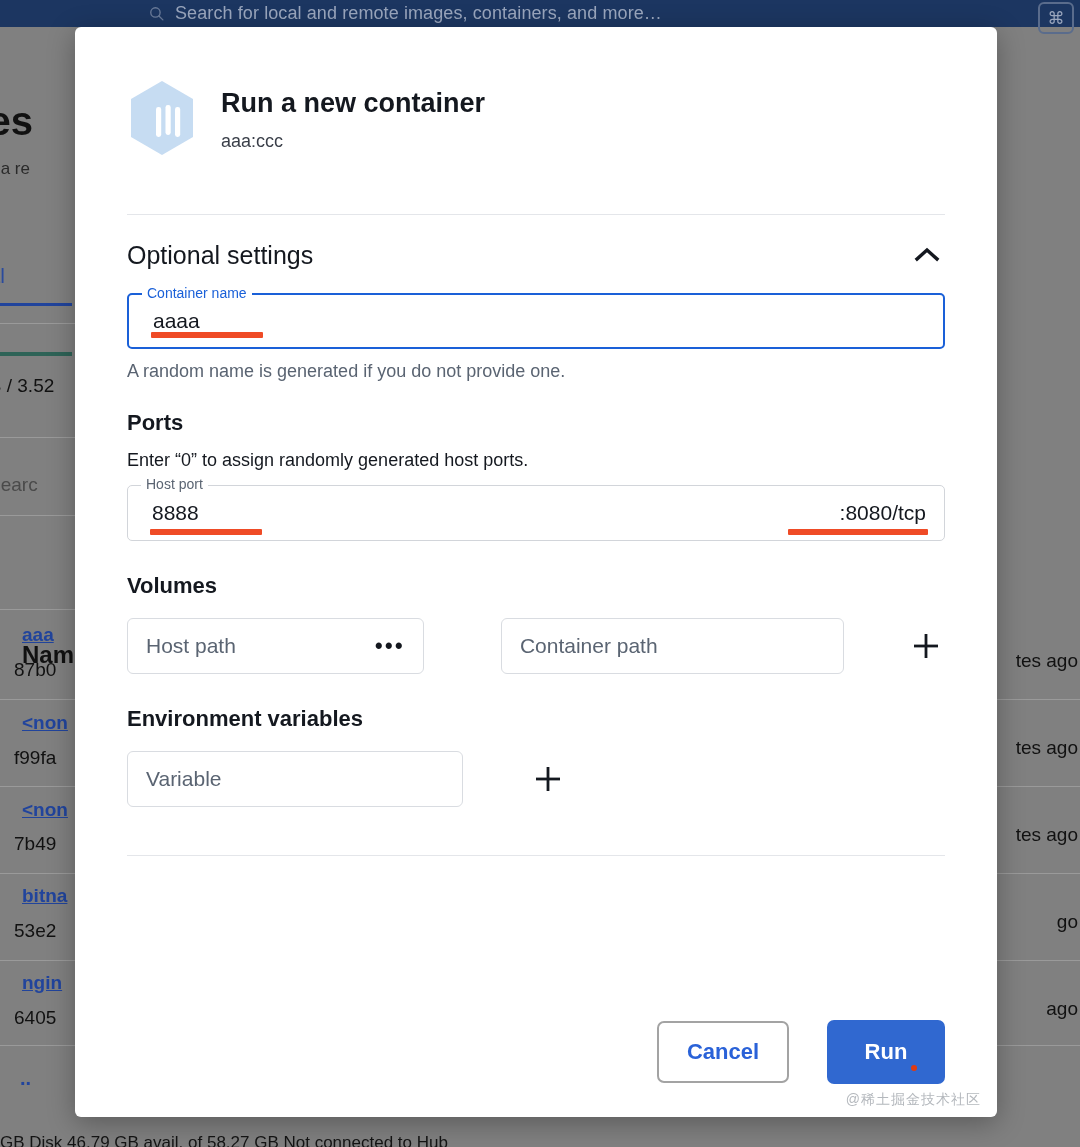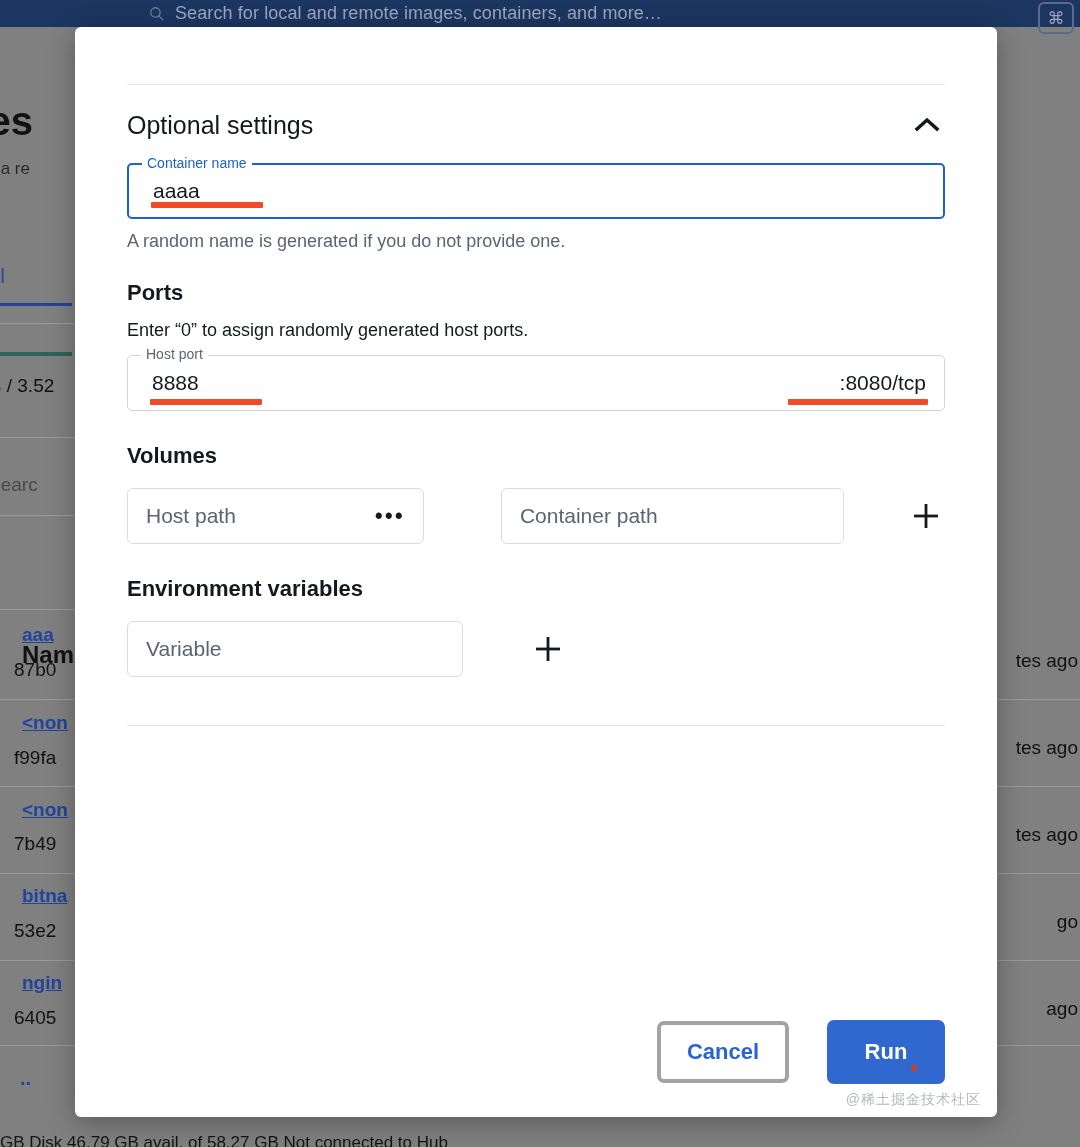--- a/index.html
+++ b/index.html
@@ -150,21 +150,21 @@
     display: flex; justify-content: flex-end; align-items: center; gap: 38px;
     padding: 0 52px; height: 130px;
   }
   .btn {
     border-radius: 7px; font-size: 22px; font-weight: 700;
     display: flex; align-items: center; justify-content: center;
     cursor: pointer; position: relative;
   }
   #cancel-btn {
     width: 132px; height: 62px; color: #2a62d8;
-    background: #fff; border: 4px solid #a3a3a3;
+    background: #fff; border: 2px solid #a3a3a3;
   }
   #run-btn {
     width: 118px; height: 64px; color: #fff;
     background: #3068d0; border: none;
   }
   #run-dot {
     position: absolute; right: 28px; bottom: 13px;
     width: 6px; height: 6px; border-radius: 50%; background: #e03a10;
   }
 
@@ -232,20 +232,32 @@
       </svg>
       <div id="search-placeholder">Search for local and remote images, containers, and more…</div>
     </div>
     <div id="cmd-badge">⌘</div>
   </div>
 </div>
 
 <div id="modal">
   <div id="modal-inner">
 
+    <div id="modal-head">
+      <svg id="image-icon" viewBox="0 0 70 78">
+        <path d="M35 2 L66 20 L66 58 L35 76 L4 58 L4 20 Z" fill="#c6dcf2"></path>
+        <rect x="29" y="28" width="5.2" height="30" rx="2.4" fill="#ffffff"></rect>
+        <rect x="38.5" y="26" width="5.2" height="30" rx="2.4" fill="#ffffff"></rect>
+        <rect x="48" y="28" width="5.2" height="30" rx="2.4" fill="#ffffff"></rect>
+      </svg>
+      <div id="head-text">
+        <div id="modal-title">Run a new container</div>
+        <div id="modal-subtitle">aaa:ccc</div>
+      </div>
+    </div>
 
     <div id="head-divider"></div>
 
     <div id="opt-row">
       <div id="opt-title">Optional settings</div>
       <div id="chevron-btn">
         <svg width="26" height="16" viewBox="0 0 26 16">
           <polyline points="3,12 13,3 23,12" fill="none" stroke="#14181f" stroke-width="3.4" stroke-linecap="square"></polyline>
         </svg>
       </div>

